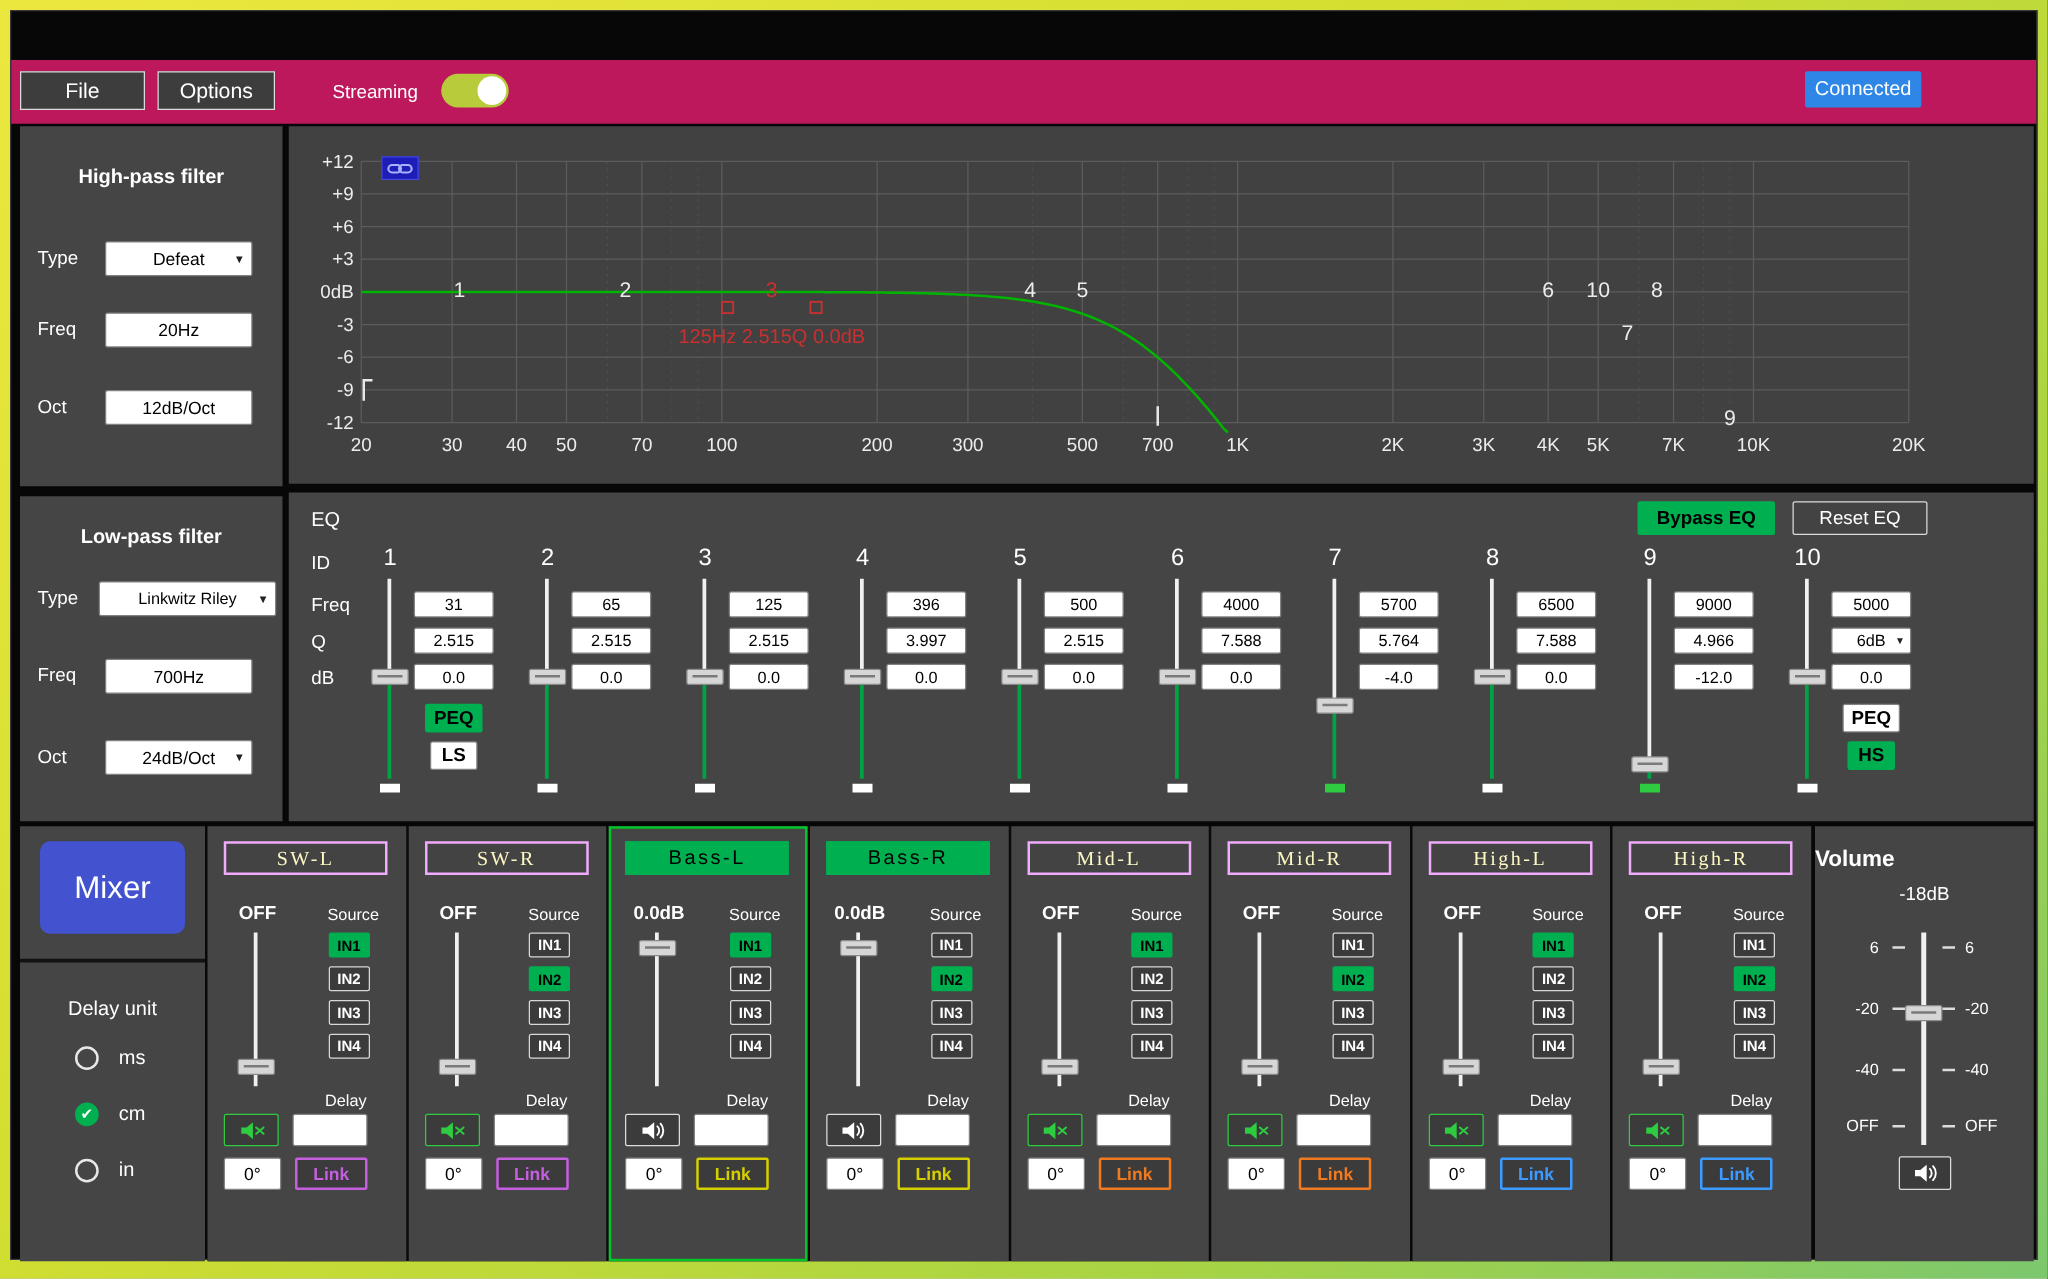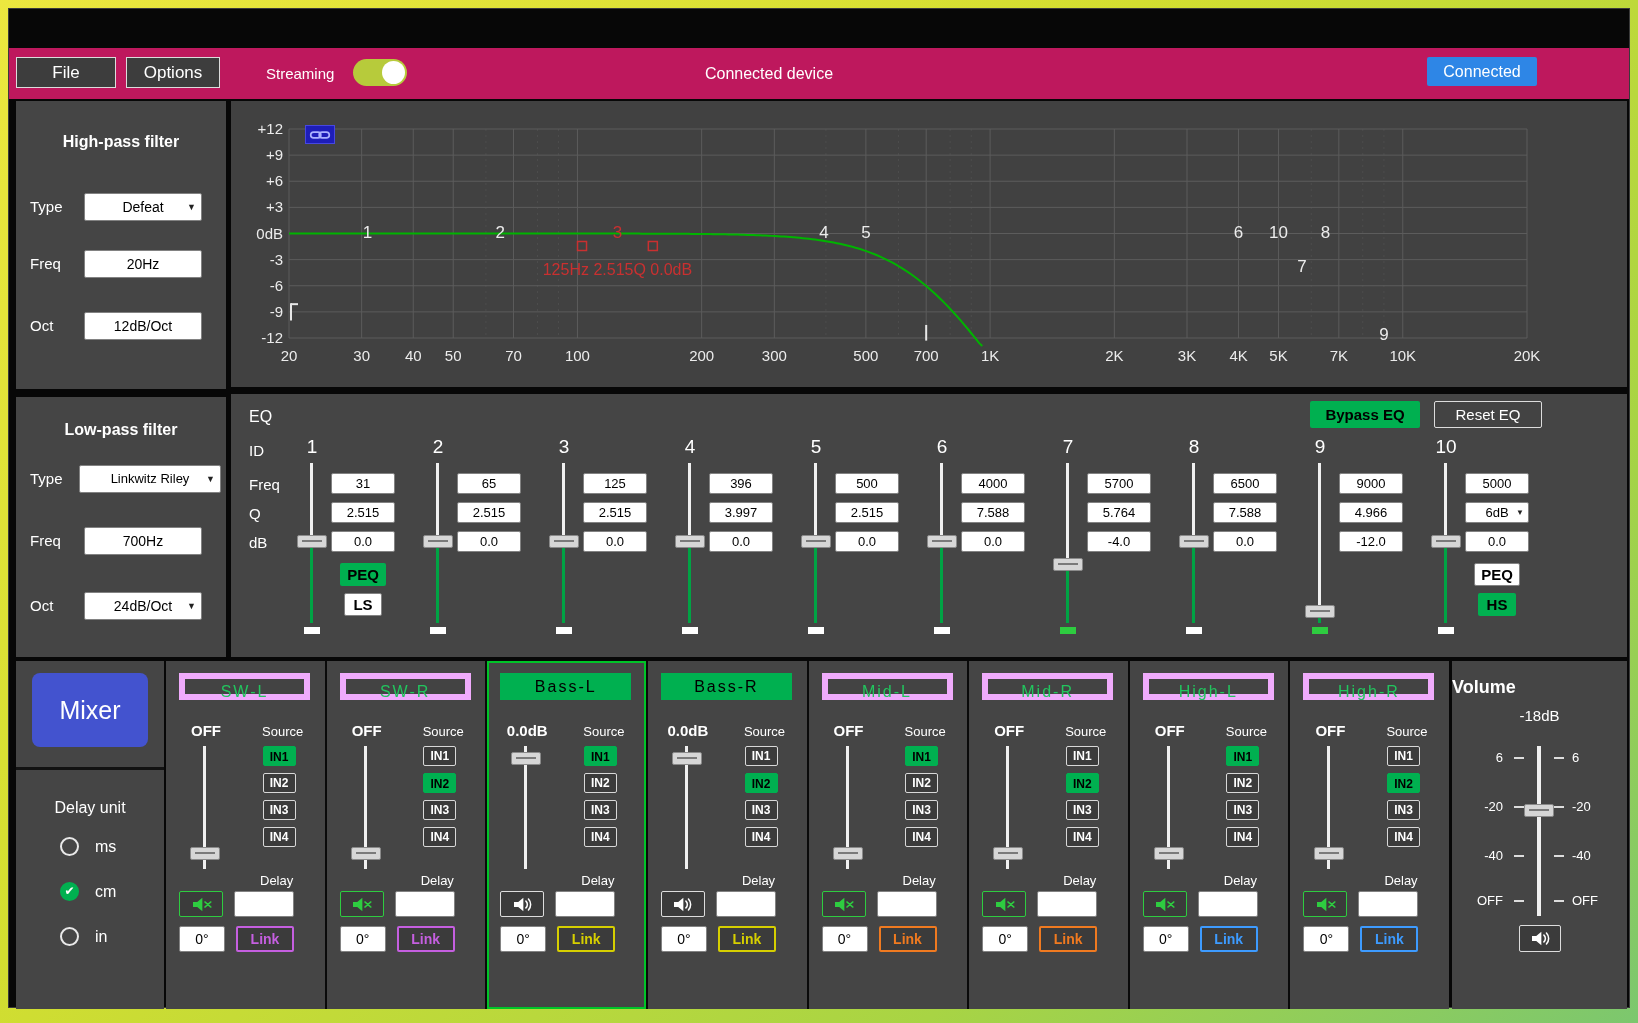--- a/index.html
+++ b/index.html
@@ -22,21 +22,21 @@
 
   
   .menubar { position:absolute; left:0; top:39px; width:100%; height:51px; background:#be185d; }
   .mbtn { position:absolute; top:9px; height:31px; background:#3d3d3d; border:1px solid #dcdcdc; color:#fff; font-size:17px; text-align:center; line-height:29px; }
   .btn-file { left:7px; width:100px; }
   .btn-options { left:117px; width:94px; }
   .streaming-label { position:absolute; left:257px; top:17px; font-size:15px; }
   .toggle { position:absolute; left:344px; top:11px; width:54px; height:27px; border-radius:14px; background:#b7cb3b; }
   .toggle .knob { position:absolute; right:2px; top:2px; width:23px; height:23px; border-radius:50%; background:#fff; }
   .status-text { position:absolute; left:560px; top:17px; width:400px; text-align:center; font-size:16px; }
-  .btn-connected { position:absolute; right:92px; top:9px; width:110px; height:29px; background:#2e86e6; color:#fff; font-size:16px; text-align:center; line-height:29px; border-radius:2px; }
+  .btn-connected { position:absolute; right:92px; top:9px; width:93px; height:29px; background:#2e86e6; color:#fff; font-size:16px; text-align:center; line-height:29px; border-radius:2px; }
 
   
   .panel { position:absolute; background:#454545; }
   .hpf-panel { left:7px; top:92px; width:210px; height:288px; }
   .lpf-panel { left:7px; top:388px; width:210px; height:260px; }
   .filter-title { position:absolute; width:100%; text-align:center; font-size:16px; font-weight:bold; }
   .flabel { position:absolute; left:14px; font-size:15px; line-height:28px; }
   .fctrl { position:absolute; left:68px; width:118px; height:28px; background:#fff; color:#000; font-size:14px; text-align:center; line-height:26px; border:1px solid #828282; border-radius:2px; }
   .fctrl.wide { left:63px; width:142px; font-size:13px; }
   .fctrl .arr { position:absolute; right:5px; top:0; font-size:9px; line-height:26px; color:#222; }
@@ -78,21 +78,21 @@
   .delay-unit-label { position:absolute; top:138px; width:100%; text-align:center; font-size:16px; }
   .radio-row { position:absolute; left:44px; display:flex; align-items:center; gap:16px; }
   .radio { width:19px; height:19px; border-radius:50%; border:2px solid #e8e8e8; background:transparent; color:#fff; font-size:12px; text-align:center; line-height:15px; }
   .radio.checked { background:#00b050; border-color:#00b050; }
   .radio-label { font-size:16px; }
 
   .channels { position:absolute; left:157px; top:652px; width:1283px; height:348px; display:flex; gap:2px; background:#0a0a0a; }
   .channel { position:relative; flex:1; background:#454545; }
   .channel.selected { outline:2px solid #00c428; outline-offset:-2px; }
   .ch-header { position:absolute; left:13px; top:12px; width:131px; height:27px; font-size:16px; letter-spacing:2px; text-align:center; line-height:25px; }
-  .hdr-plain { border:6px solid #f0abfc; color:#22c55e; background:#434343; }
+  .hdr-plain { border:2px solid #f0abfc; color:#fef9c3; background:#434343;font-family:Liberation Serif, serif; }
   .hdr-green { background:#00b050; color:#000; border:1px solid #00b050; }
   .ch-level { position:absolute; left:8px; top:61px; width:64px; text-align:center; font-size:15px; font-weight:bold; }
   .ch-source { position:absolute; right:12px; top:63px; width:60px; text-align:center; font-size:13px; }
   .ch-slider { position:absolute; left:24px; top:85px; width:30px; height:123px; }
   .ch-track { position:absolute; left:13px; top:0; width:3px; height:123px; background:#f0f0f0; }
   .in-col { position:absolute; right:29px; top:85px; width:33px; }
   .in-btn { width:33px; height:20px; margin-bottom:7px; font-size:12px; font-weight:bold; text-align:center; line-height:18px; background:#3b3b3b; border:1px solid #d8d8d8; color:#fff; border-radius:2px; }
   .in-btn.active { background:#00b050; border-color:#00b050; color:#000; line-height:20px; }
   .ch-delay-label { position:absolute; right:16px; top:212px; width:64px; text-align:center; font-size:13px; }
   .mute-btn { position:absolute; left:13px; top:230px; width:44px; height:26px; background:#3b3b3b; border-radius:2px; display:flex; align-items:center; justify-content:center; }
@@ -123,21 +123,20 @@
   <div class="window">
 
 
     <div class="menubar">
       <div class="mbtn btn-file">File</div>
       <div class="mbtn btn-options">Options</div>
       <div class="streaming-label">Streaming</div>
       <div class="toggle">
         <div class="knob"></div>
       </div>
-      <div class="status-text">Connected device</div>
       <div class="btn-connected">Connected</div>
     </div>
 
     <div class="panel hpf-panel">
       <div class="filter-title" style="top:32px">High-pass filter</div>
       <div class="flabel" style="top:92px">Type</div>
       <div class="fctrl" style="top:92px"><span>Defeat</span><span class="arr">▼</span></div>
       <div class="flabel" style="top:149px">Freq</div>
       <div class="fctrl" style="top:149px">20Hz</div>
       <div class="flabel" style="top:211px">Oct</div>

